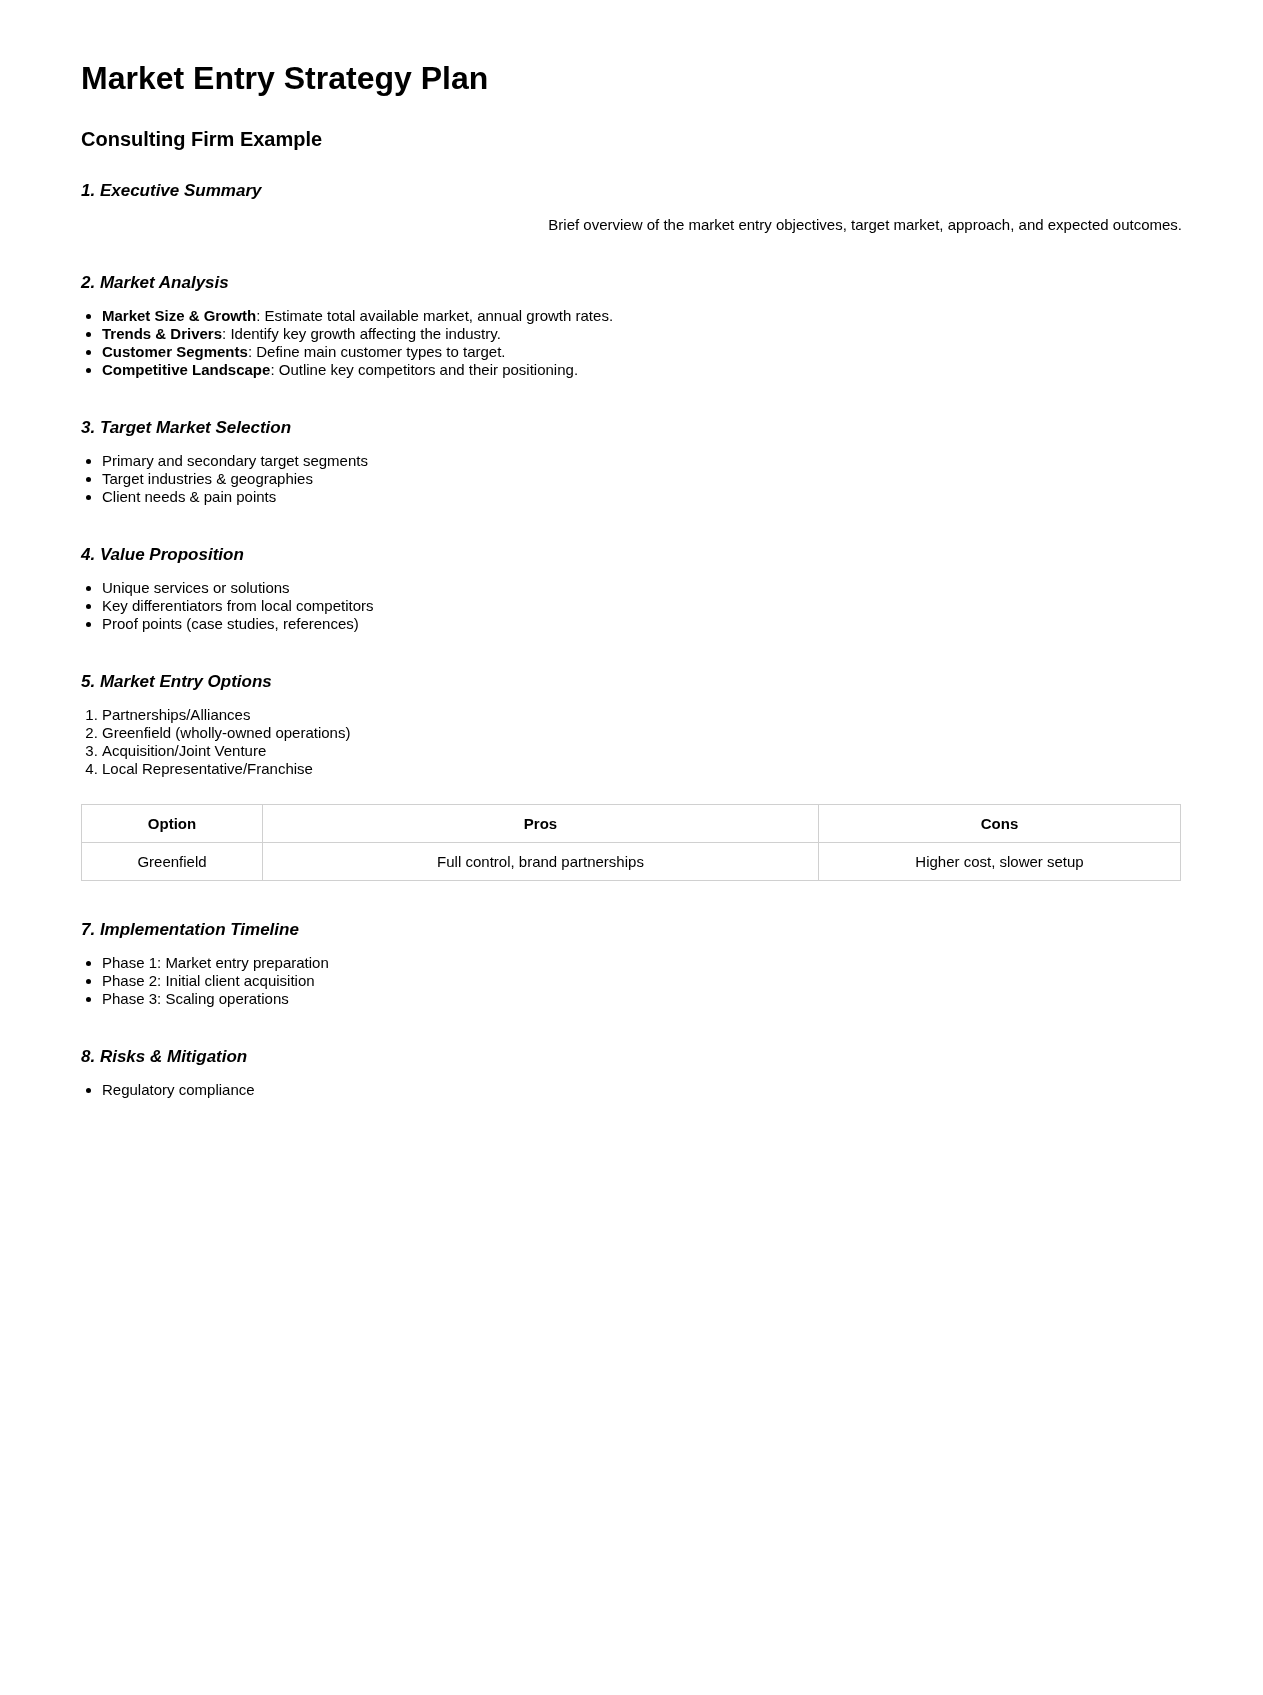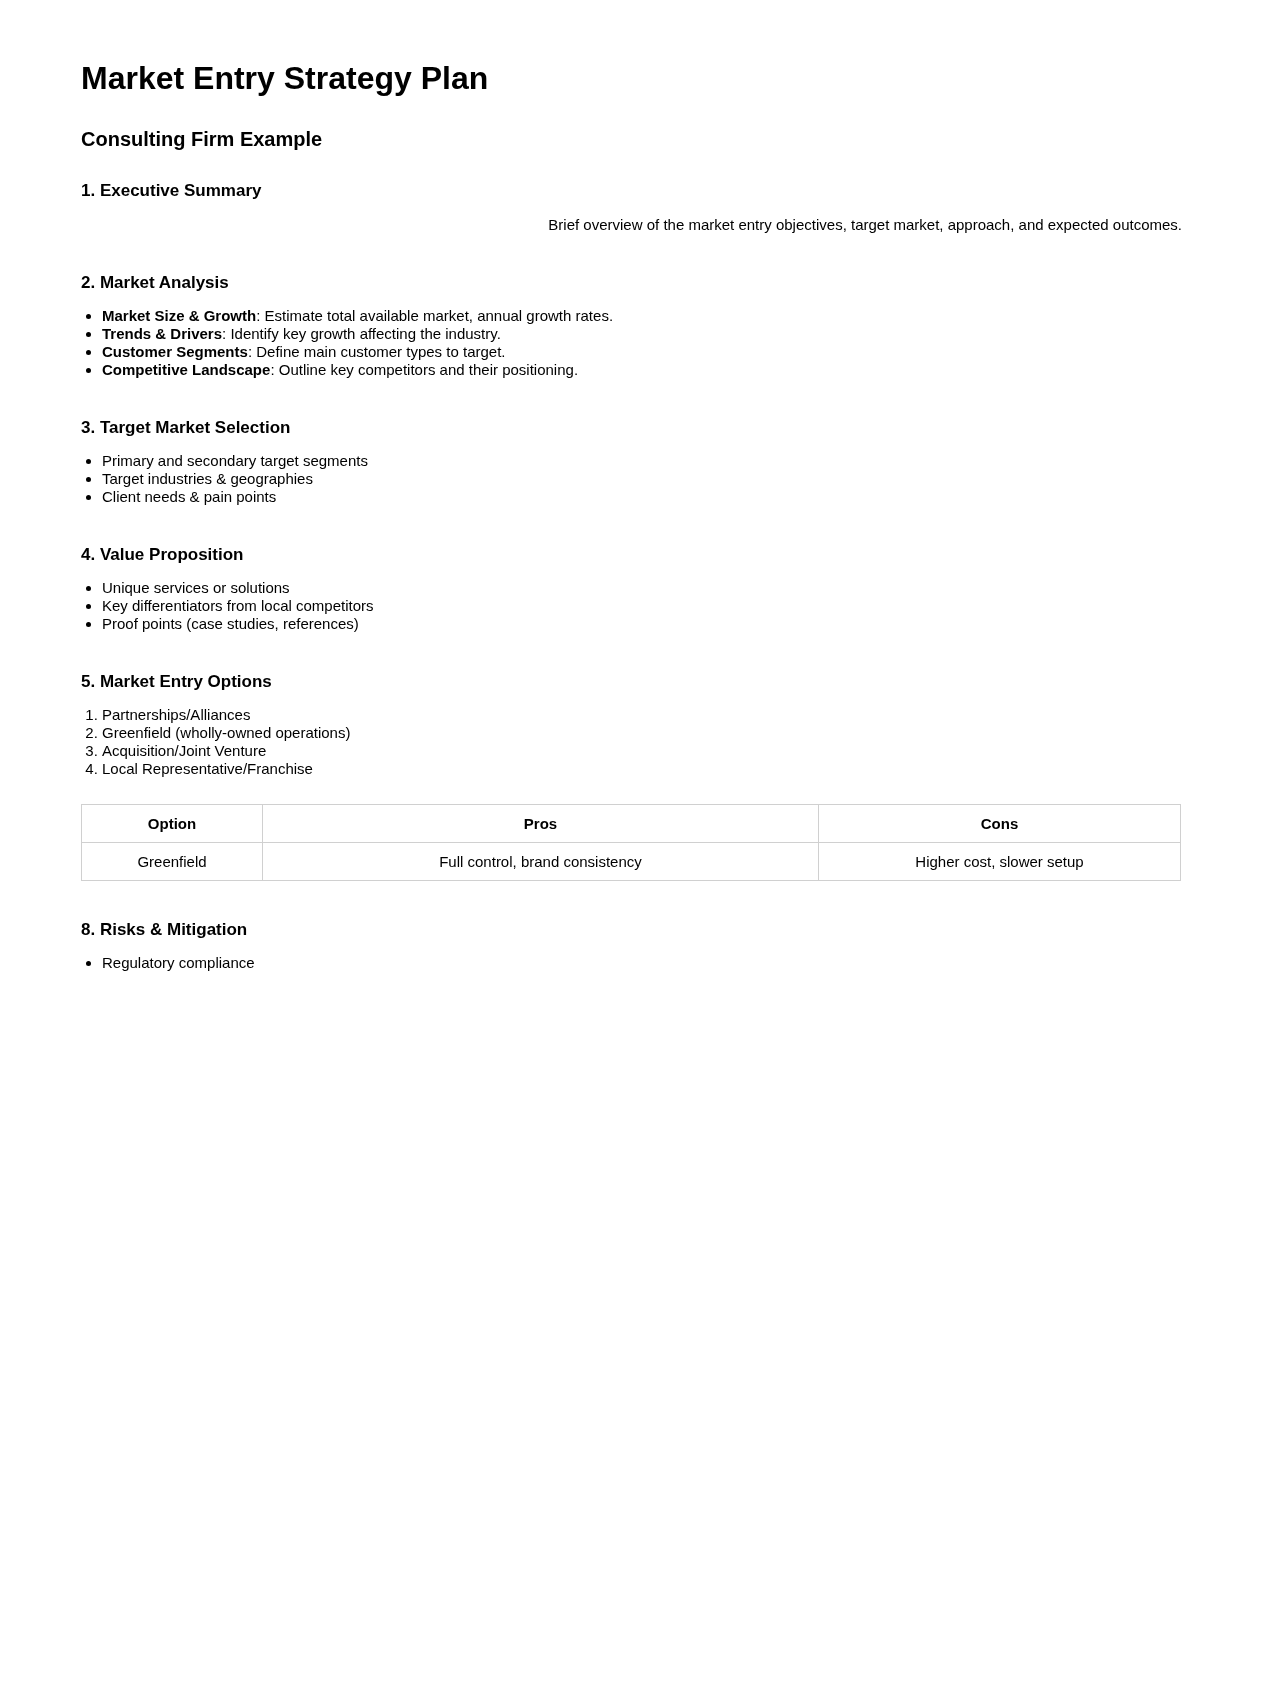--- a/index.html
+++ b/index.html
@@ -1,20 +1,20 @@
 <!DOCTYPE html>
 <html><head>
 <meta charset="utf-8">
 <style>
   html, body { margin:0; padding:0; background:#fff; }
   body { width:1263px; height:1695px; overflow:hidden; font-family:"Liberation Sans", sans-serif; color:#000; }
   .page { position:relative; padding:0 81px; height:1300px; overflow:hidden; }
   h1 { font-size:32px; font-weight:bold; margin:0; padding-top:58px; line-height:40px; }
   h2 { font-size:20px; font-weight:bold; margin:28px 0 0 0; line-height:26px; }
-  h3 { font-size:17px; font-weight:bold; margin:30px 0 0 0; line-height:22px; }
+  h3 { font-size:17px; font-weight:bold; margin:30px 0 0 0; line-height:22px;font-style:italic; }
   h3.first { margin-top:28px; }
   p { font-size:15px; margin:14px 0 0 0; line-height:18px;text-align:right; }
   ul, ol { margin:13px 0 0 0; padding-left:21px; font-size:15px; line-height:18px; }
   ul li, ol li { margin:0; }
   .sec { margin-top:38px; }
   table { border-collapse:collapse; width:1100px; margin-top:26px; font-size:15px; }
   th, td { border:1px solid #d0d0d0; text-align:center; padding:9px 8px; height:19px; }
   th { font-weight:bold; }
   col.c1 { width:181px; } col.c2 { width:556px; }
 </style>
@@ -75,28 +75,36 @@
       <thead>
         <tr>
           <th>Option</th>
           <th>Pros</th>
           <th>Cons</th>
         </tr>
       </thead>
       <tbody>
         <tr>
           <td>Greenfield</td>
-          <td>Full control, brand consistency</td>
+          <td>Full control, brand partnerships</td>
           <td>Higher cost, slower setup</td>
         </tr>
       </tbody>
     </table>
   </section>
 
 
+  <section class="sec">
+    <h3 style="margin-top:0">7. Implementation Timeline</h3>
+    <ul>
+      <li>Phase 1: Market entry preparation</li>
+      <li>Phase 2: Initial client acquisition</li>
+      <li>Phase 3: Scaling operations</li>
+    </ul>
+  </section>
 
   <section class="sec">
     <h3 style="margin-top:0">8. Risks &amp; Mitigation</h3>
     <ul>
       <li>Regulatory compliance</li>
     </ul>
   </section>
 </div>
 
 </body></html>

